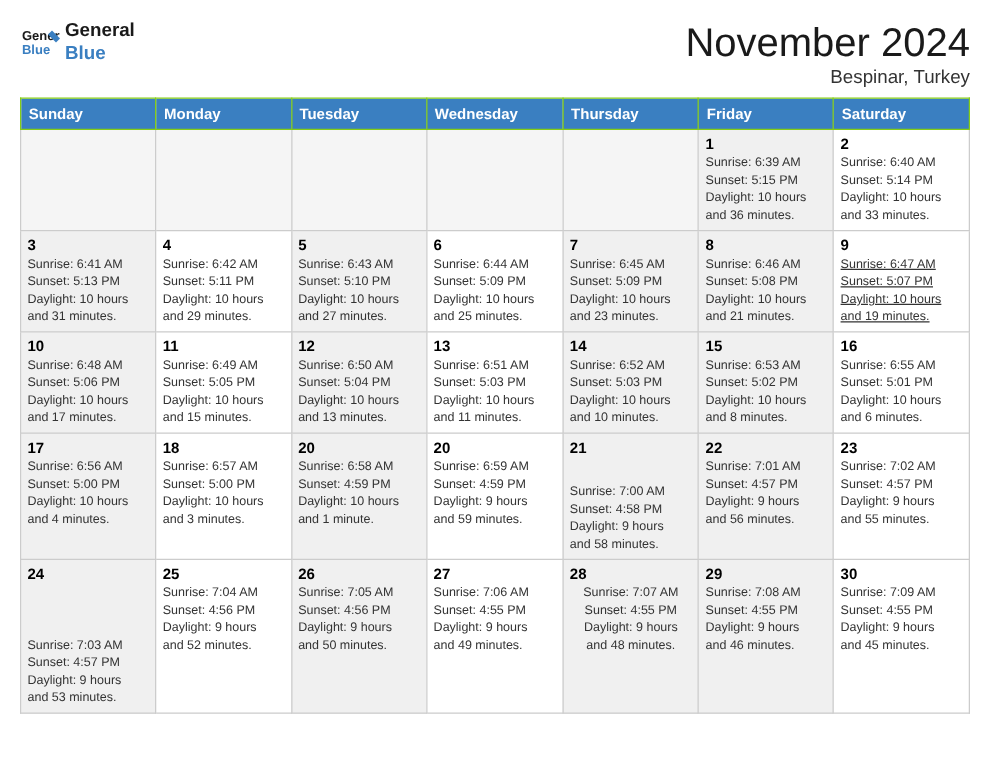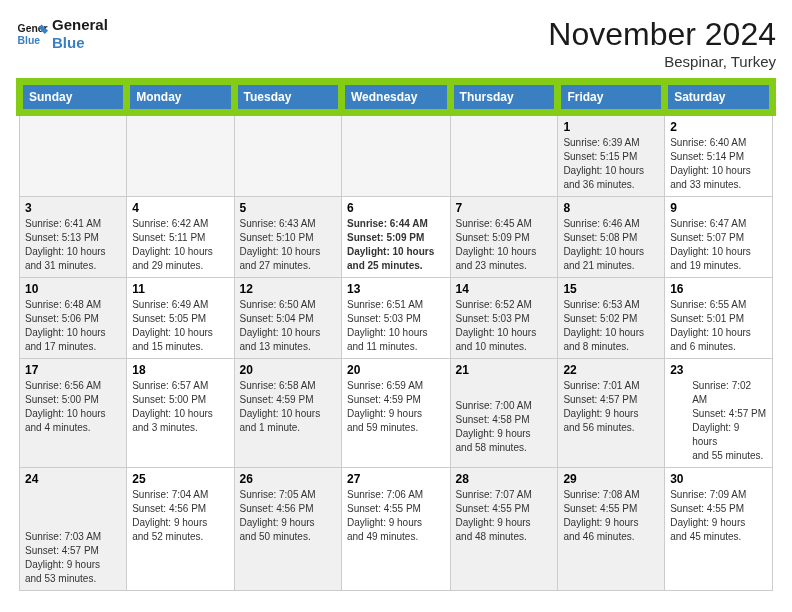--- a/index.html
+++ b/index.html
@@ -42,21 +42,21 @@
       border-collapse: collapse;
       font-size: 10.5px;
     }
     .calendar th {
       background-color: #3a7fc1;
       color: #fff;
       text-align: left;
       padding: 5px 6px;
       font-size: 12px;
       font-weight: bold;
-      border: 7px solid #84cc16;
+      border: 1px solid #84cc16;
     }
     .calendar td {
       border: 1px solid #ccc;
       vertical-align: top;
       padding: 4px 5px;
       width: 110px;
       min-height: 80px;
       background: #fff;
     }
     .calendar td.empty {
@@ -152,42 +152,42 @@
         </td>
         <td class="shaded">
           <span class="day-number">5</span>
           <div class="day-info" style="white-space: pre-line;">Sunrise: 6:43 AM
 Sunset: 5:10 PM
 Daylight: 10 hours
 and 27 minutes.</div>
         </td>
         <td>
           <span class="day-number">6</span>
-          <div class="day-info" style="white-space: pre-line; font-weight: bold;">Sunrise: 6:44 AM
+          <div class="day-info" style="white-space: pre-line;">Sunrise: 6:44 AM
 Sunset: 5:09 PM
 Daylight: 10 hours
 and 25 minutes.</div>
         </td>
         <td class="shaded">
           <span class="day-number">7</span>
           <div class="day-info" style="white-space: pre-line;">Sunrise: 6:45 AM
 Sunset: 5:09 PM
 Daylight: 10 hours
 and 23 minutes.</div>
         </td>
         <td class="shaded">
           <span class="day-number">8</span>
           <div class="day-info" style="white-space: pre-line;">Sunrise: 6:46 AM
 Sunset: 5:08 PM
 Daylight: 10 hours
 and 21 minutes.</div>
         </td>
         <td>
           <span class="day-number">9</span>
-          <div class="day-info" style="white-space: pre-line;">Sunrise: 6:47 AM
+          <div class="day-info" style="white-space: pre-line; text-decoration: underline;">Sunrise: 6:47 AM
 Sunset: 5:07 PM
 Daylight: 10 hours
 and 19 minutes.</div>
         </td>
       </tr>
       <tr class="week-row">
         <td class="shaded">
           <span class="day-number">10</span>
           <div class="day-info" style="white-space: pre-line;">Sunrise: 6:48 AM
 Sunset: 5:06 PM
@@ -275,21 +275,21 @@
         </td>
         <td class="shaded">
           <span class="day-number">22</span>
           <div class="day-info" style="white-space: pre-line;">Sunrise: 7:01 AM
 Sunset: 4:57 PM
 Daylight: 9 hours
 and 56 minutes.</div>
         </td>
         <td>
           <span class="day-number">23</span>
-          <div class="day-info" style="white-space: pre-line; margin-left: 22px;">Sunrise: 7:02 AM
+          <div class="day-info" style="white-space: pre-line;">Sunrise: 7:02 AM
 Sunset: 4:57 PM
 Daylight: 9 hours
 and 55 minutes.</div>
         </td>
       </tr>
       <tr class="week-row">
         <td class="shaded">
           <span class="day-number">24</span>
           <div class="day-info" style="white-space: pre-line; margin-top: 44px;">Sunrise: 7:03 AM
 Sunset: 4:57 PM
@@ -312,21 +312,21 @@
         </td>
         <td>
           <span class="day-number">27</span>
           <div class="day-info" style="white-space: pre-line;">Sunrise: 7:06 AM
 Sunset: 4:55 PM
 Daylight: 9 hours
 and 49 minutes.</div>
         </td>
         <td class="shaded">
           <span class="day-number">28</span>
-          <div class="day-info" style="white-space: pre-line;">Sunrise: 7:07 AM
+          <div class="day-info" style="white-space: pre-line; text-align: center;">Sunrise: 7:07 AM
 Sunset: 4:55 PM
 Daylight: 9 hours
 and 48 minutes.</div>
         </td>
         <td class="shaded">
           <span class="day-number">29</span>
           <div class="day-info" style="white-space: pre-line;">Sunrise: 7:08 AM
 Sunset: 4:55 PM
 Daylight: 9 hours
 and 46 minutes.</div>

